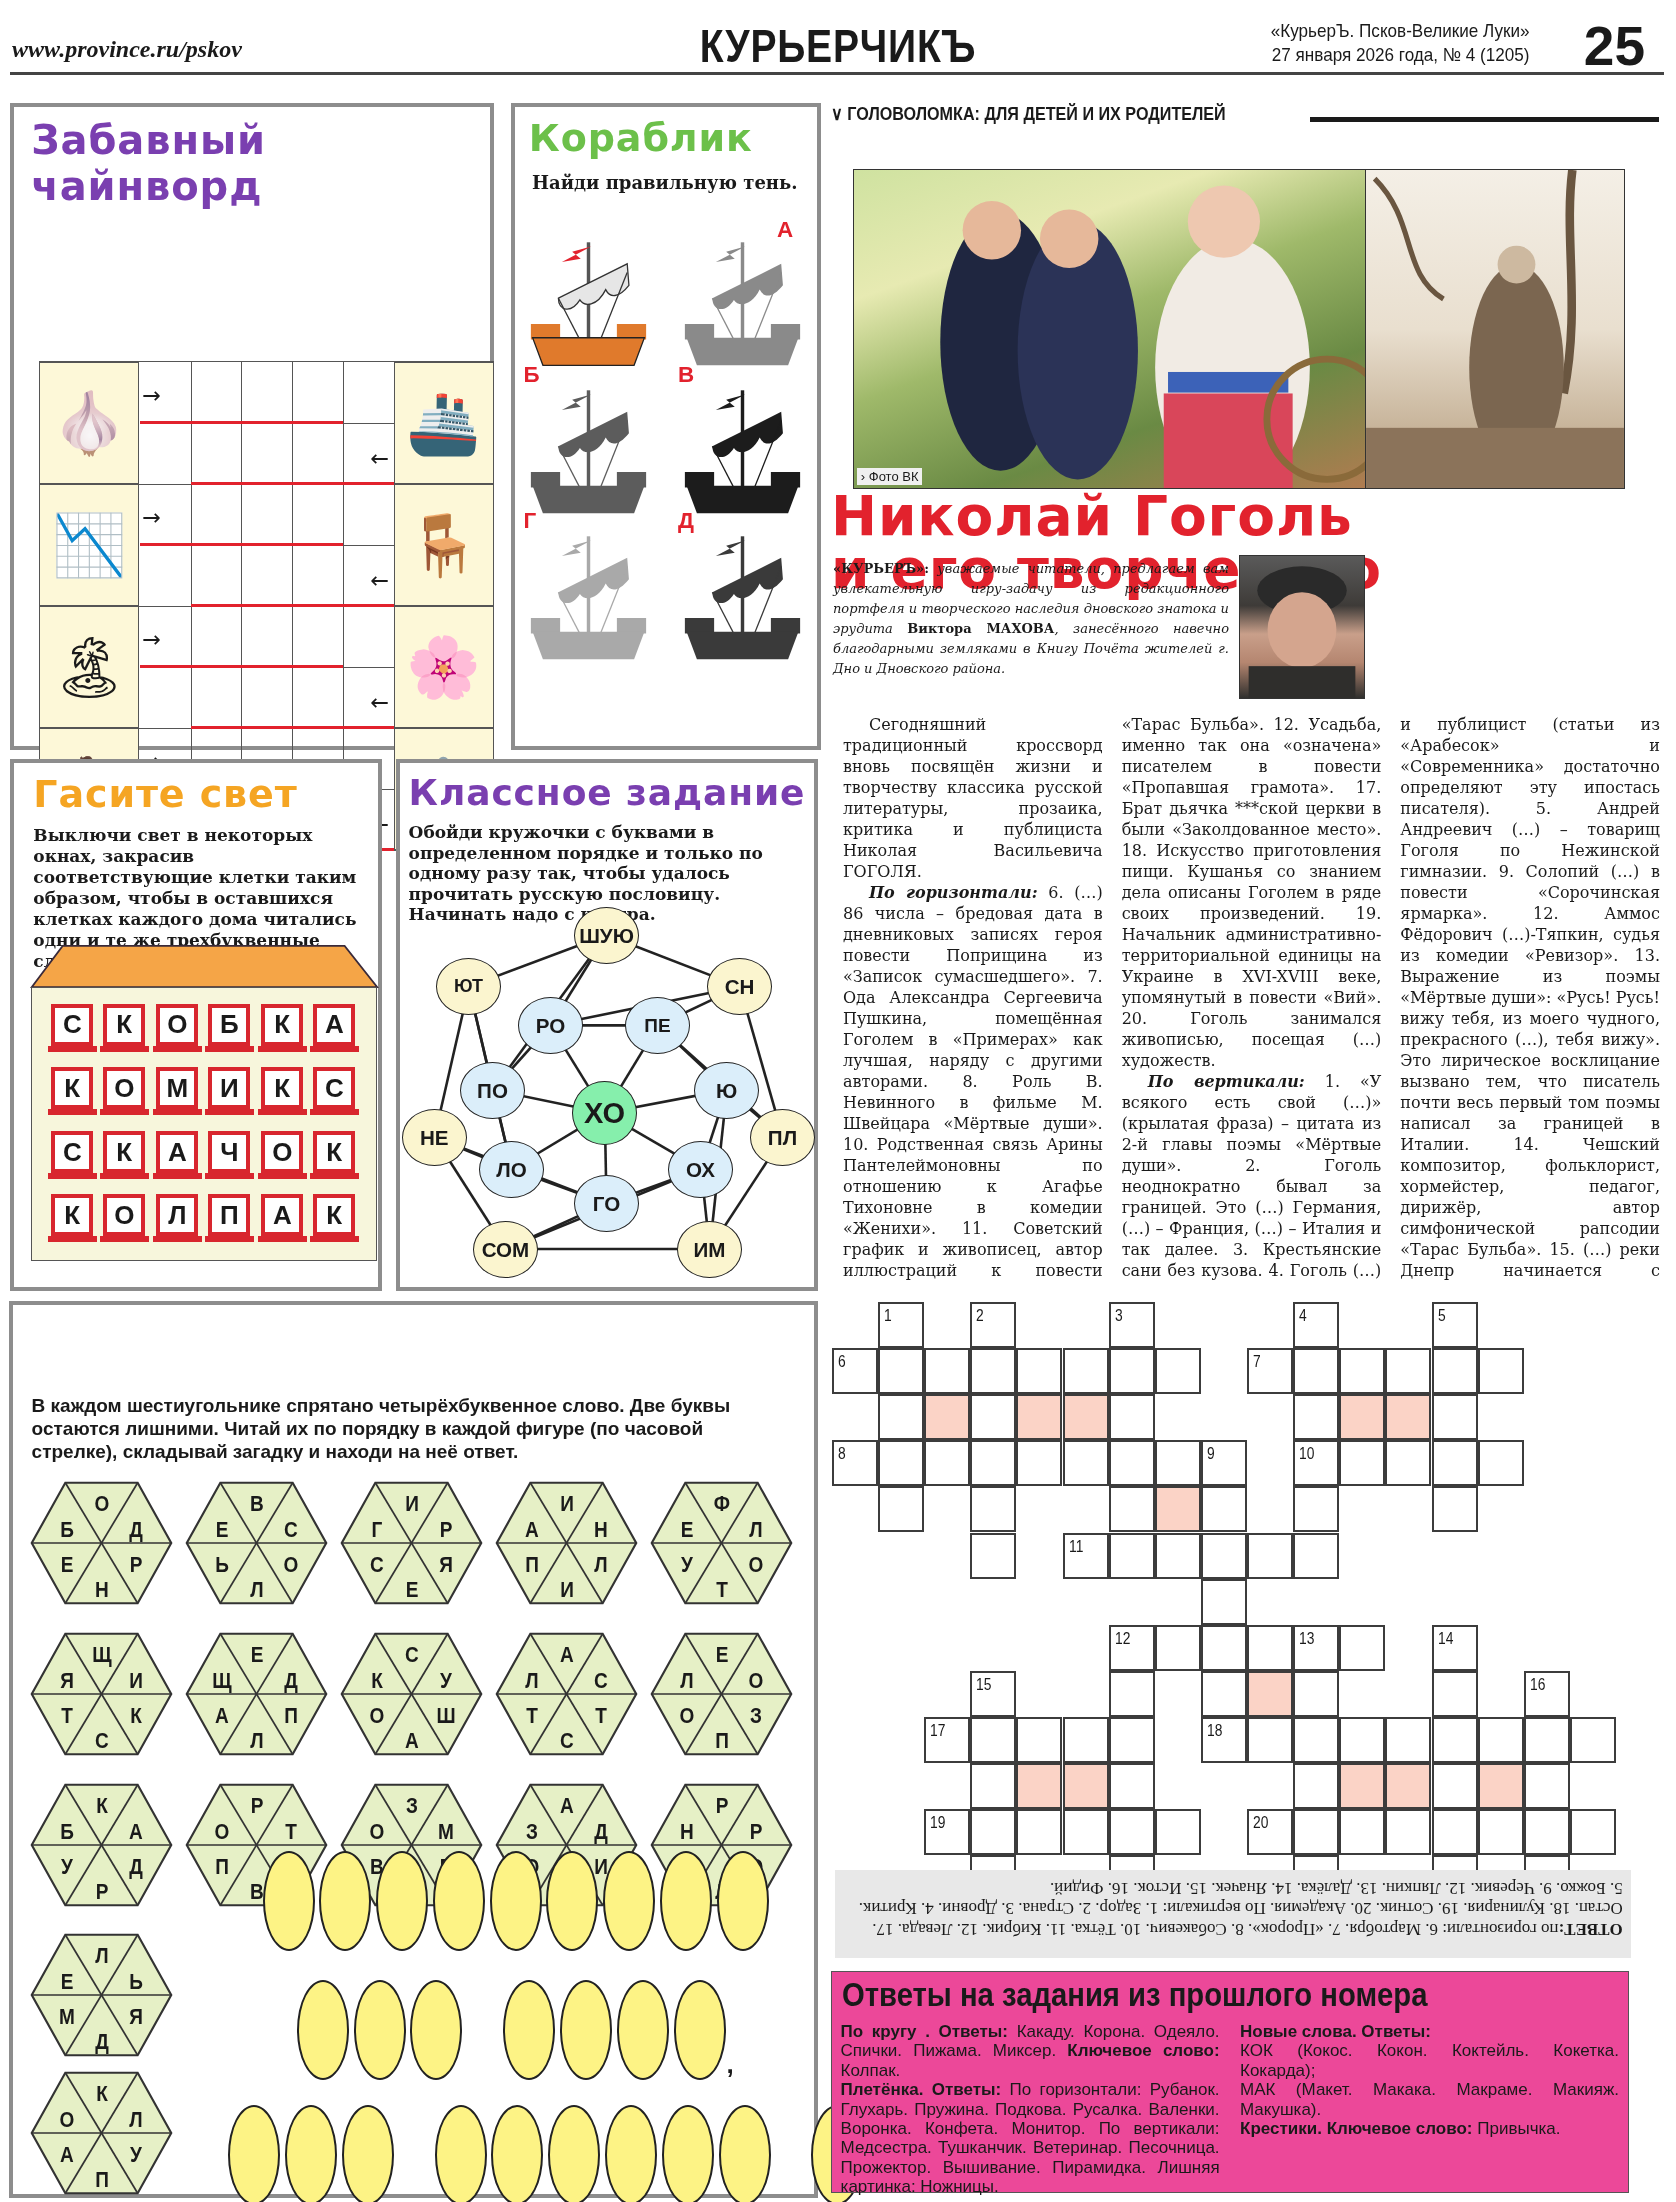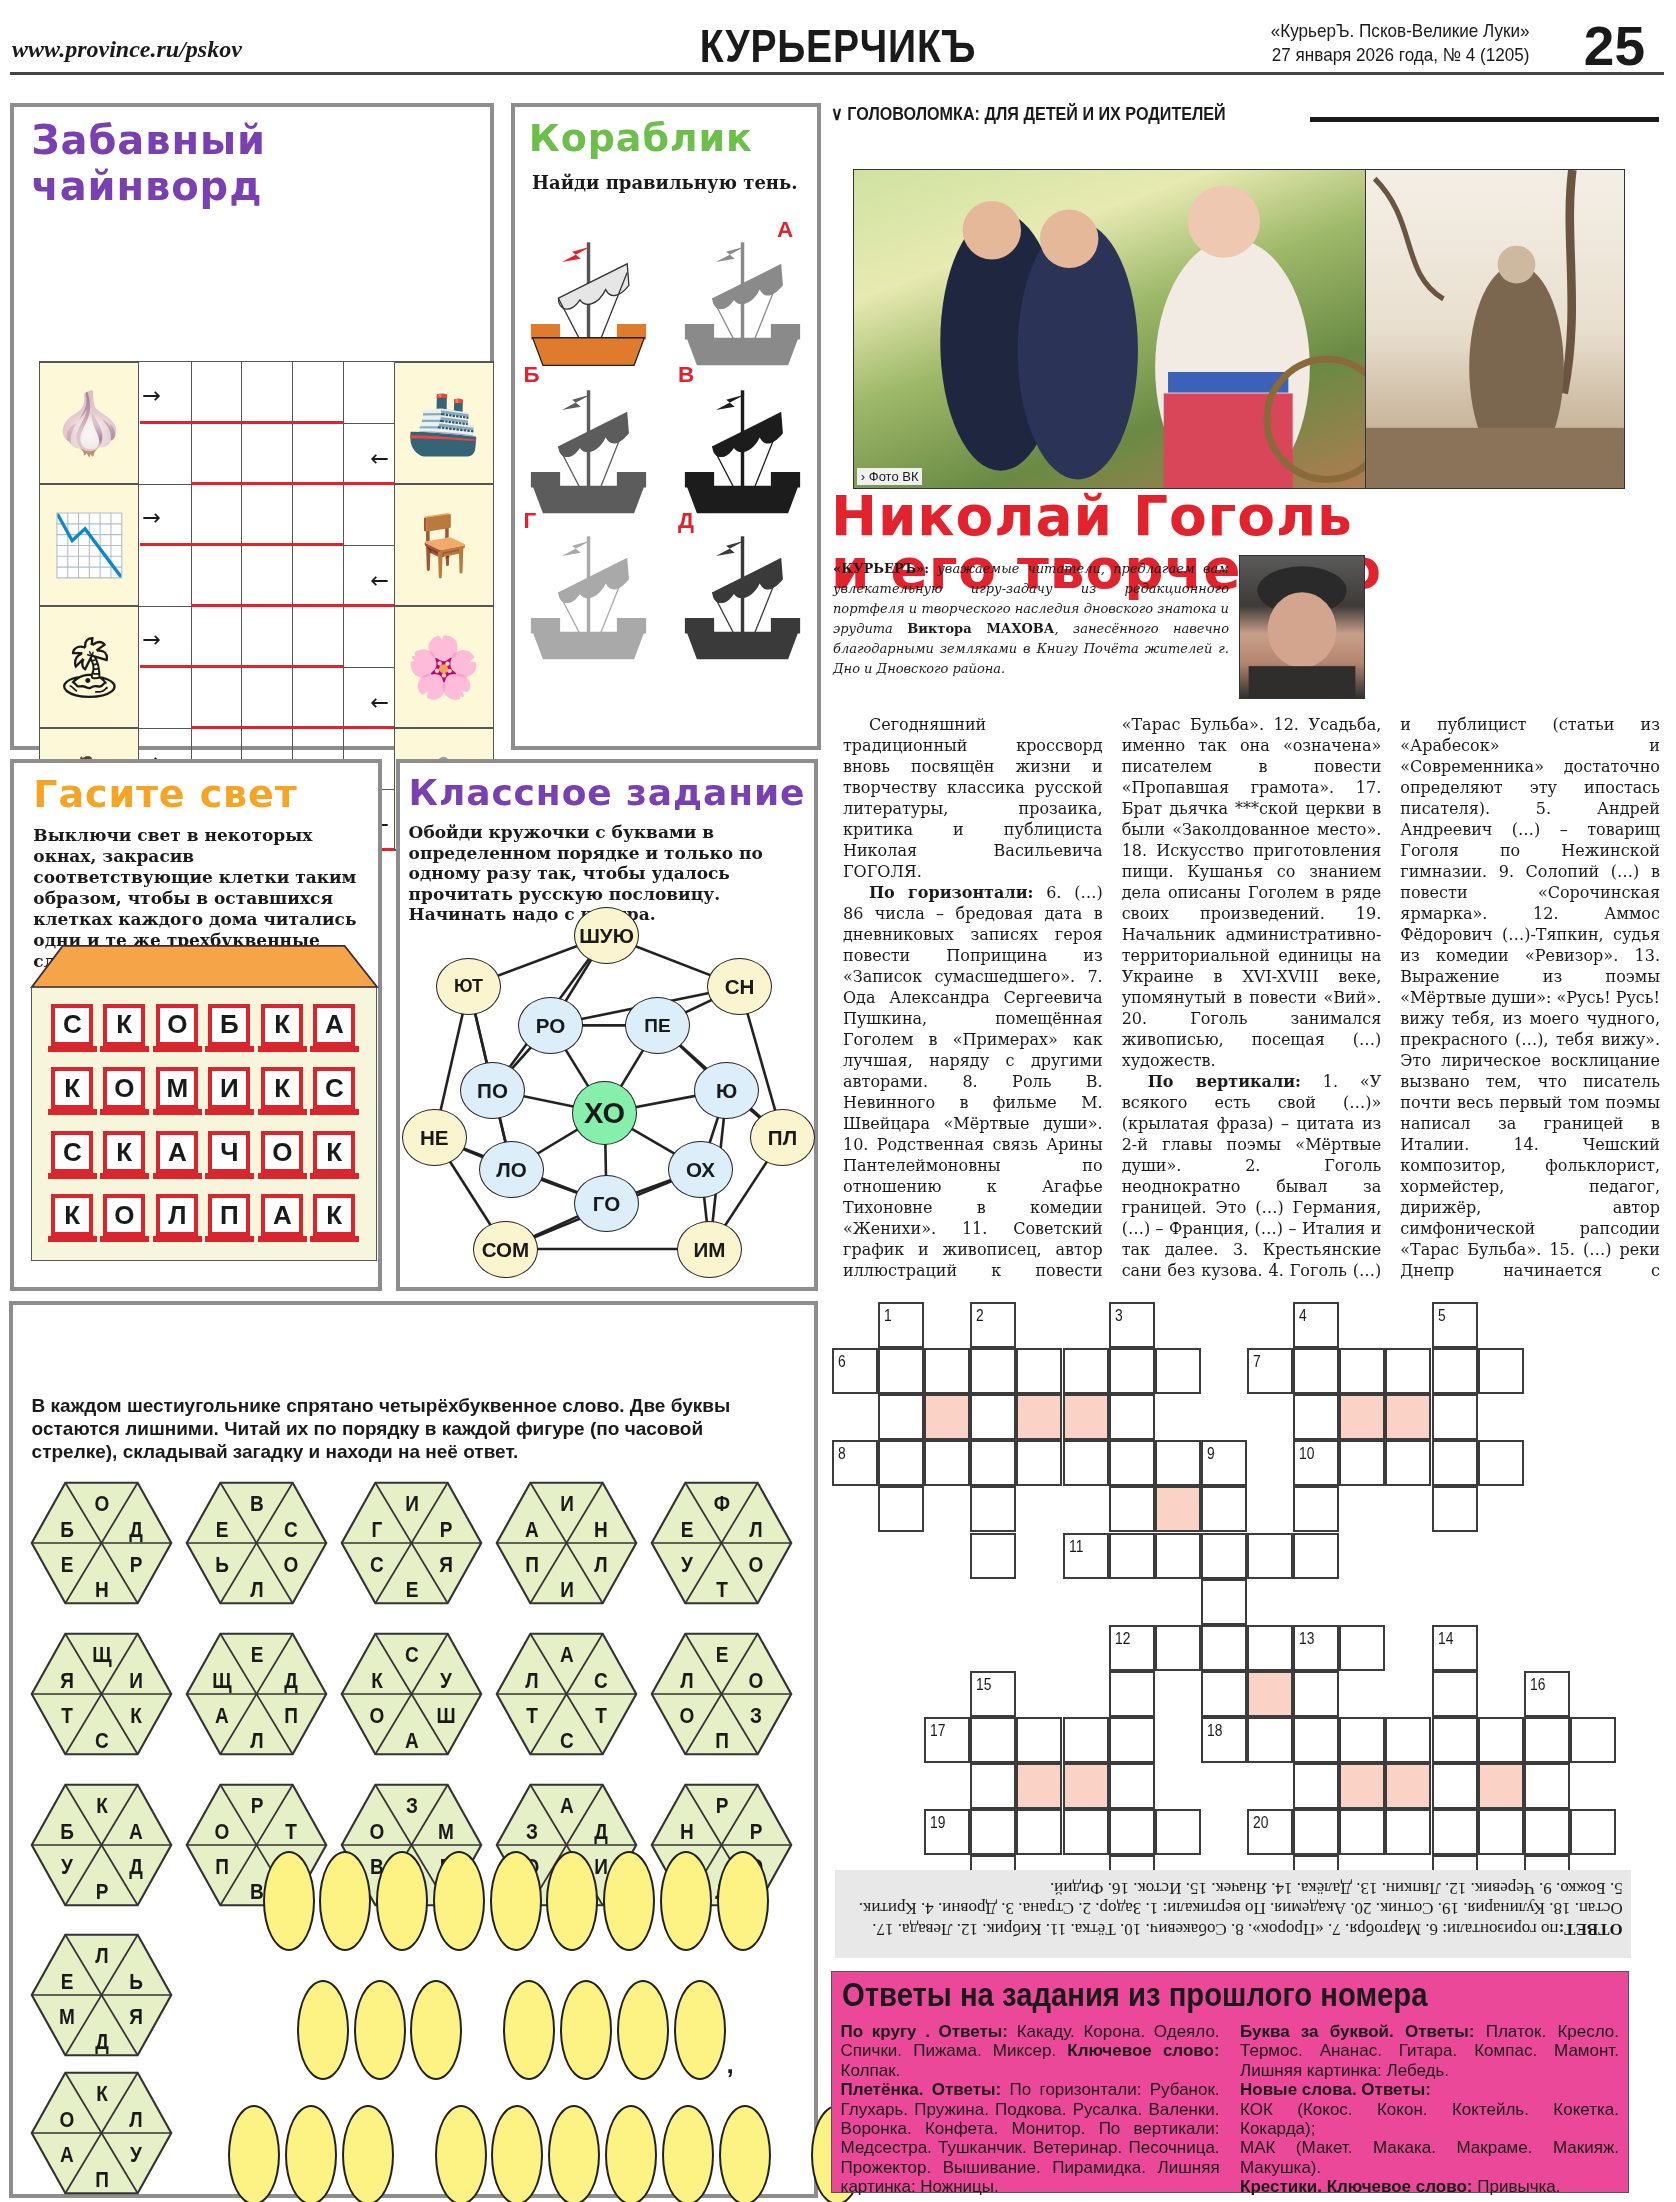--- a/index.html
+++ b/index.html
@@ -33,21 +33,21 @@
   .hex-letter{position:absolute;font-family:"Liberation Sans",sans-serif;font-weight:bold;font-size:22.4px;width:26px;text-align:center;transform:scaleX(0.85);}
   .oval{position:absolute;width:52px;height:100px;border:2.6px solid #222;border-radius:50%;background:#fdf385;box-sizing:border-box;}
   
   .kicker{left:831px;top:102px;font-family:"Liberation Sans",sans-serif;font-weight:bold;font-size:19px;transform:scaleX(0.85);transform-origin:left;white-space:nowrap;}
   .kicker-rule{left:1310px;right:17px;top:117px;height:5.2px;background:#1a1a1a;}
   .photo{border:0.9px solid #333;overflow:hidden;}
   .art-title{font-family:"DejaVu Sans",sans-serif;font-weight:bold;color:#e2222d;font-size:55px;line-height:53px;letter-spacing:0.9px;}
   .lead{font-family:"DejaVu Serif",serif;font-style:italic;font-size:13px;line-height:20px;text-align:justify;}
   .col{font-family:"DejaVu Serif",serif;font-size:16px;line-height:21px;text-align:justify;hyphens:manual;}
   .col p{margin:0;text-indent:26px;}
-  .col b{font-weight:bold;}
+  .col b{font-weight:bold;font-style:italic;}
   
   .xw-cell{position:absolute;width:46px;height:46px;border:2.6px solid #3c3c3c;box-sizing:border-box;background:#fff;margin-left:-1.3px;margin-top:-1.3px;}
   .xw-cell.pink{background:#fbd3c6;}
   .xw-num{position:absolute;left:4.3px;top:2.6px;font-family:"Liberation Sans",sans-serif;font-size:16.3px;transform:scaleX(0.85);transform-origin:left;}
   .answer-box{left:835px;top:1870px;width:796px;height:88px;background:#e8e8e8;}
   .answer-text{position:absolute;left:8.6px;right:8.6px;top:6.9px;font-family:"Liberation Serif",serif;font-size:17px;line-height:20.6px;transform:rotate(180deg);transform-origin:center;}
   .prev{left:831px;top:1971px;width:798px;height:222px;background:#ec4899;border:1.7px solid #555;box-sizing:border-box;}
   .prev-title{position:absolute;left:10.3px;top:3.4px;font-family:"Liberation Sans",sans-serif;font-weight:bold;font-size:34px;transform:scaleX(0.86);transform-origin:left;white-space:nowrap;}
   .prev-col{position:absolute;top:50px;width:379px;font-family:"Liberation Sans",sans-serif;font-size:17px;line-height:19.4px;}
   .prev-col p{margin:0;}
@@ -623,20 +623,19 @@
   <div class="answer-text"><b>ОТВЕТ:</b><span>по горизонтали: 6. Мартобря. 7. «Пророк». 8. Собакевич. 10. Тётка. 11. Кибрик. 12. Левада. 17. Остап. 18. Кулинария. 19. Сотник. 20. Академия. По вертикали: 1. Задор. 2. Страна. 3. Дровни. 4. Критик. 5. Божко. 9. Черевик. 12. Ляпкин. 13. Далёка. 14. Яначек. 15. Исток. 16. Фидий.</span></div>
 </div>
 
 <div class="abs prev">
   <div class="prev-title">Ответы на задания из прошлого номера</div>
   <div class="prev-col" style="left:8.6px;" id="prevLeft">
       <p style="text-align: justify;"><b>По кругу . Ответы:</b><span> Какаду. Корона. Одеяло. Спички. Пижама. Миксер. </span><b>Ключевое слово:</b><span> Колпак.</span></p>
       <p style="text-align: justify;"><b>Плетёнка. Ответы:</b><span> По горизонтали: Рубанок. Глухарь. Пружина. Подкова. Русалка. Валенки. Воронка. Конфета. Монитор. По вертикали: Медсестра. Тушканчик. Ветеринар. Песочница. Прожектор. Вышивание. Пирамидка. Лишняя картинка: Ножницы.</span></p>
     </div>
   <div class="prev-col" style="left:408px;" id="prevRight">
-      <p style="text-align: justify;"><b>Буква за буквой. Ответы:</b><span> Платок. Кресло. Термос. Ананас. Гитара. Компас. Мамонт. Лишняя картинка: Лебедь.</span></p>
       <p style="text-align: justify;"><b>Новые слова. Ответы:</b><span></span></p>
       <p style="text-align: justify;"><span>КОК (Кокос. Кокон. Коктейль. Кокетка. Кокарда);</span></p>
       <p style="text-align: justify;"><span>МАК (Макет. Макака. Макраме. Макияж. Макушка).</span></p>
       <p style="text-align: justify;"><b>Крестики. Ключевое слово:</b><span> Привычка.</span></p>
     </div>
 </div>
 
 
 </body></html>

